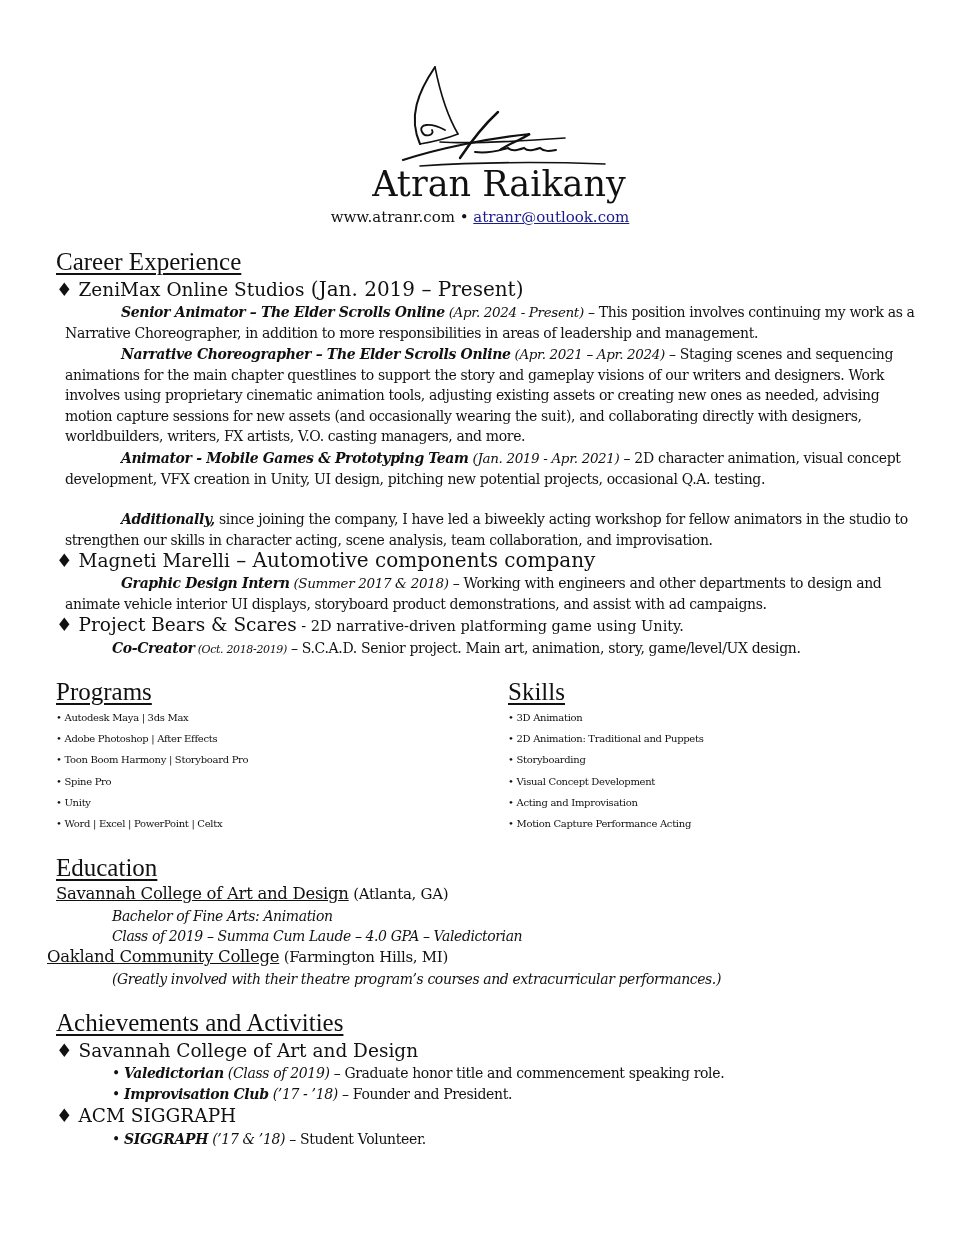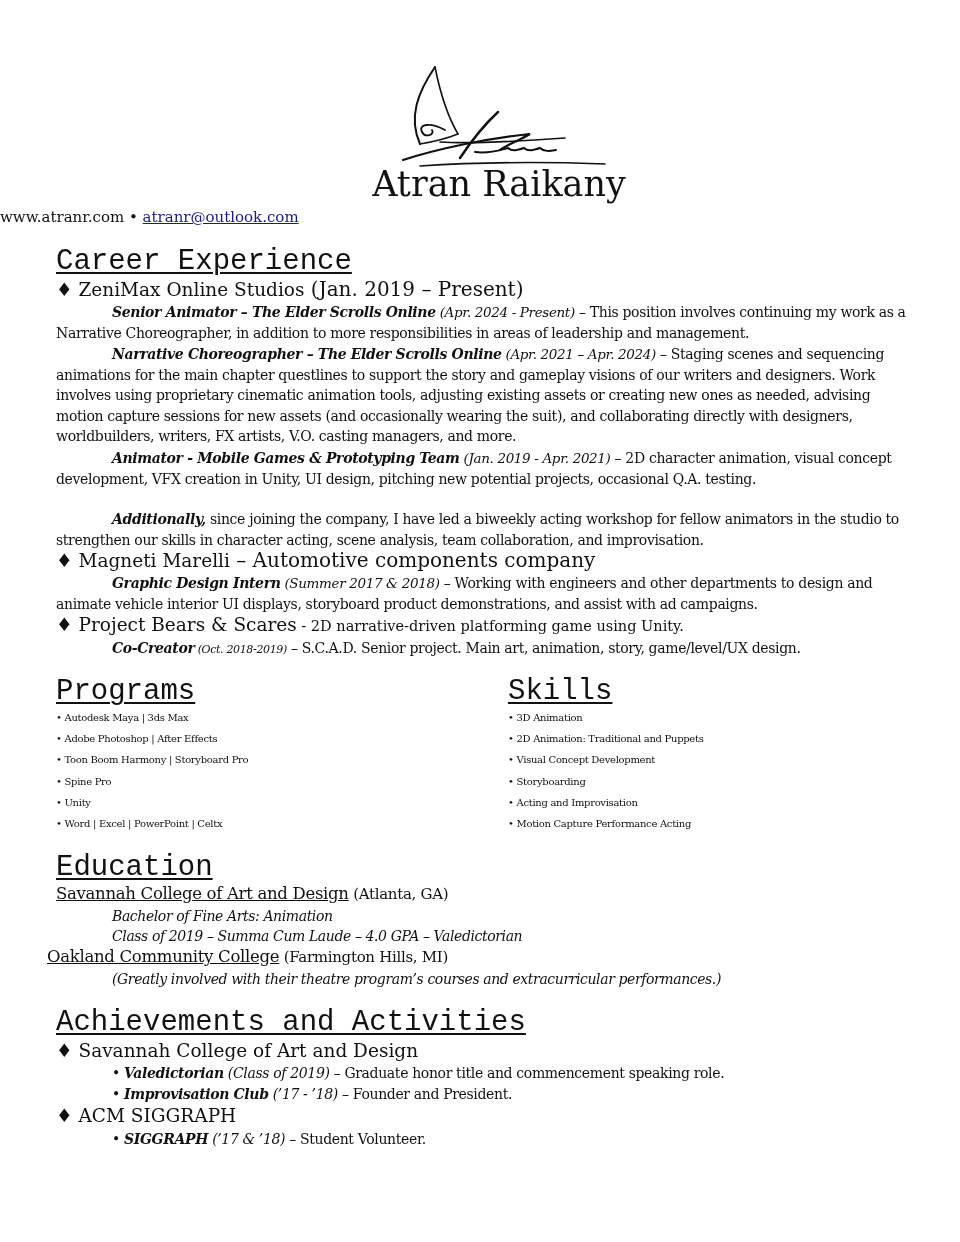--- a/index.html
+++ b/index.html
@@ -2,31 +2,31 @@
 <html><head>
 <meta charset="utf-8">
 <style>
   html, body { margin: 0; padding: 0; background: #ffffff; }
   body { width: 960px; height: 1242px; position: relative; overflow: hidden; color: #111; }
 
   
   .logo { position: absolute; left: 400px; top: 62px; width: 210px; height: 110px; }
   .name { position: absolute; left: 0; width: 960px; top: 162px; text-align: center;
           font-family: "DejaVu Serif", serif; font-size: 35px; letter-spacing: 0px; line-height: 44px; padding-left: 19px; }
-  .contact { position: absolute; left: 0; width: 960px; top: 206px; text-align: left;
+  .contact { position: absolute; left: 0; width: 960px; top: 206px; text-align: center;
              font-family: "DejaVu Serif", serif; font-size: 15px; line-height: 22px; }
   .contact a { color: #1a1a8c; text-decoration: underline; }
 
-  .section-title { position: absolute; font-family: Liberation Mono, monospace; font-size: 29px;
+  .section-title { position: absolute; font-family: Liberation Serif, serif; font-size: 25px;
                    text-decoration: underline; text-decoration-thickness: 2px; text-underline-offset: 3px;
                    line-height: 32px; white-space: nowrap; }
   .company { position: absolute; font-family: "DejaVu Serif", serif; font-size: 18.5px; line-height: 24px; white-space: nowrap; }
   .company .suffix { font-size: 20px; }
   .para { position: absolute; font-family: "DejaVu Serif", serif; font-size: 14px; line-height: 20.5px;
-          text-indent: 56px; width: 850px; letter-spacing: -0.35px; }
+          text-indent: 56px; width: 850px; letter-spacing: -0.35px; margin-left: 9px; }
   .para .role { font-weight: bold; font-style: italic; }
   .para .date { font-style: italic; font-size: 13.5px; }
   .oneline { position: absolute; font-family: "DejaVu Serif", serif; font-size: 14px; line-height: 20.5px; white-space: nowrap; letter-spacing: -0.35px; }
   .oneline .role { font-weight: bold; font-style: italic; }
   .oneline .date { font-style: italic; font-size: 11px; }
 
   .list { position: absolute; list-style: none; margin: 0; padding: 0;
           font-family: "DejaVu Serif", serif; font-size: 10px; line-height: 21.2px; letter-spacing: -0.3px; }
   .list li::before { content: "\2022\00a0"; }
 
@@ -107,22 +107,22 @@
   <li>Toon Boom Harmony | Storyboard Pro</li>
   <li>Spine Pro</li>
   <li>Unity</li>
   <li>Word | Excel | PowerPoint | Celtx</li>
 </ul>
 
 <div class="section-title" style="left:508px; top:676px;">Skills</div>
 <ul class="list" style="left:508px; top:707px;">
   <li>3D Animation</li>
   <li>2D Animation: Traditional and Puppets</li>
+  <li>Storyboarding</li>
   <li>Visual Concept Development</li>
-  <li>Storyboarding</li>
   <li>Acting and Improvisation</li>
   <li>Motion Capture Performance Acting</li>
 </ul>
 
 <div class="section-title" style="left:56px; top:852px;">Education</div>
 <div class="school" style="left:56px; top:883px;">
   <span class="sname">Savannah College of Art and Design</span><span class="loc"> (Atlanta, GA)</span>
 </div>
 <div class="edu-detail" style="left:112px; top:906px;">Bachelor of Fine Arts: Animation</div>
 <div class="edu-detail" style="left:112px; top:926px;">Class of 2019 – Summa Cum Laude – 4.0 GPA – Valedictorian</div>

